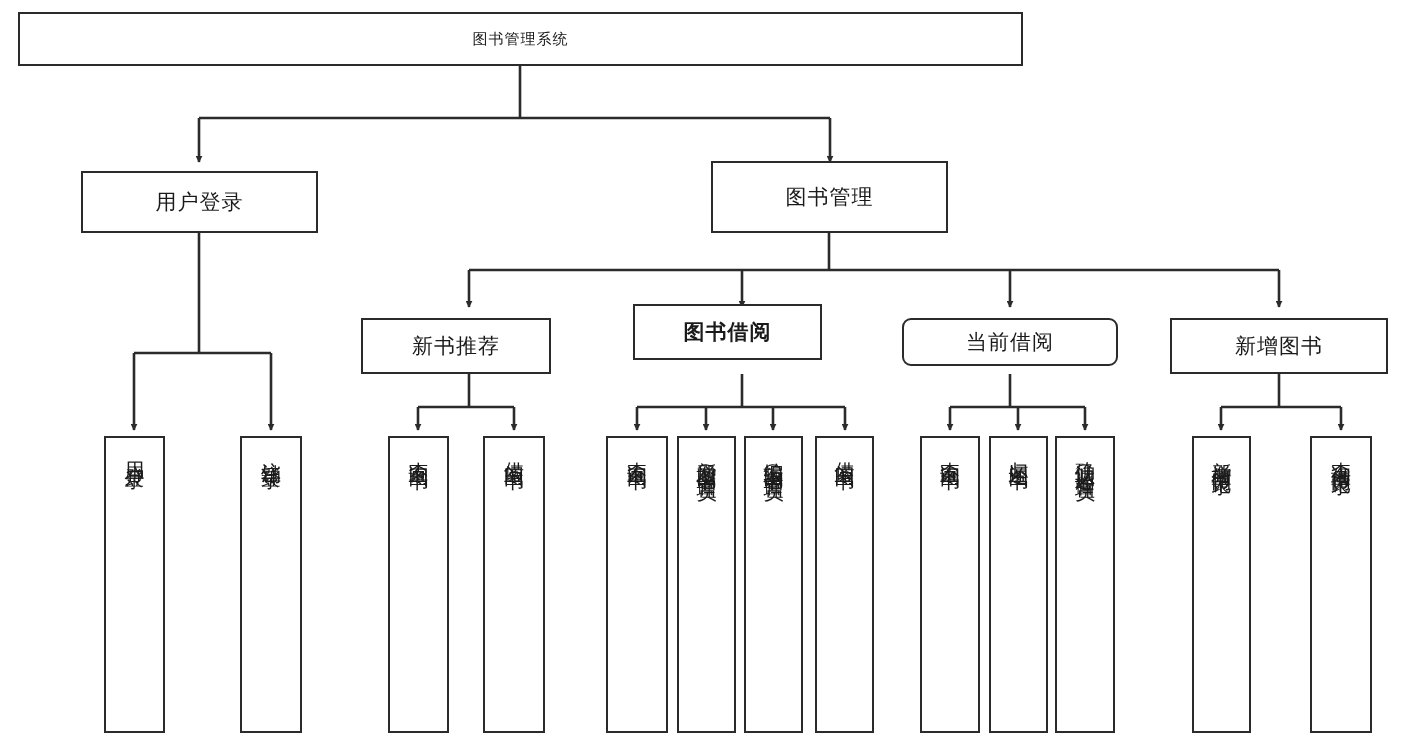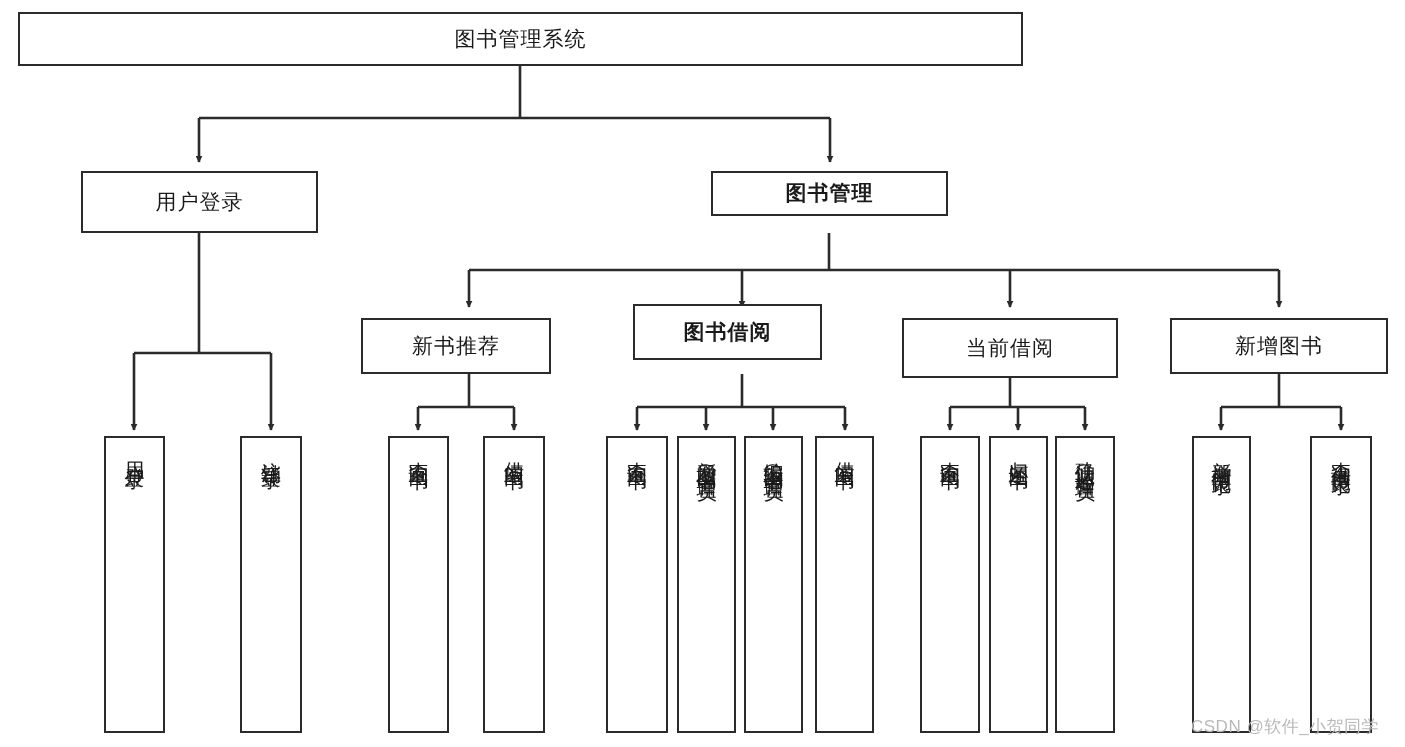--- a/index.html
+++ b/index.html
@@ -40,21 +40,21 @@
     display: block;
     text-align: center;
     line-height: 1.18;
     white-space: pre;
   }
   .node.horiz .label {
     font-size: 21px;
     letter-spacing: 1px;
   }
   .node.root .label {
-    font-size: 21px;
+    font-size: 15px;
     letter-spacing: 1px;
   }
   .node.vert {
     align-items: flex-start;
     padding-top: 8px;
   }
   .node.vert .label {
     writing-mode: vertical-rl;
     text-orientation: upright;
     font-size: 20px;
@@ -125,31 +125,31 @@
     </g>
   </svg>
 
   <div class="node root horiz" style="left:18px; top:12px; width:1005px; height:54px;">
     <span class="label">图书管理系统</span>
   </div>
 
   <div class="node horiz" style="left:81px; top:171px; width:237px; height:62px;">
     <span class="label">用户登录</span>
   </div>
-  <div class="node horiz" style="left:711px; top:171px; width:237px; height:45px;font-weight:bold;">
+  <div class="node horiz" style="left:711px; top:161px; width:237px; height:72px;">
     <span class="label">图书管理</span>
   </div>
 
   <div class="node horiz" style="left:361px; top:318px; width:190px; height:56px;">
     <span class="label">新书推荐</span>
   </div>
   <div class="node horiz" style="left:633px; top:304px; width:189px; height:56px;font-weight:bold;">
     <span class="label">图书借阅</span>
   </div>
-  <div class="node horiz" style="left:902px; top:318px; width:216px; height:60px;">
+  <div class="node horiz" style="left:902px; top:318px; width:216px; height:48px;border-radius:9px;">
     <span class="label">当前借阅</span>
   </div>
   <div class="node horiz" style="left:1170px; top:318px; width:218px; height:56px;">
     <span class="label">新增图书</span>
   </div>
 
   <div class="node vert" style="left:104px; top:436px; width:61px; height:297px;">
     <span class="label">用户登录</span>
   </div>
   <div class="node vert" style="left:240px; top:436px; width:62px; height:297px;">
@@ -186,15 +186,14 @@
     <span class="label">确认归还（管理员）</span>
   </div>
 
   <div class="node vert" style="left:1192px; top:436px; width:59px; height:297px;">
     <span class="label">新增借阅记录</span>
   </div>
   <div class="node vert" style="left:1310px; top:436px; width:62px; height:297px;">
     <span class="label">查询借阅记录</span>
   </div>
 
-  <div class="watermark" style="left:1191px; top:715px;">CSDN @软件_小贺同学</div>
 
 </div>
 
 </body></html>

